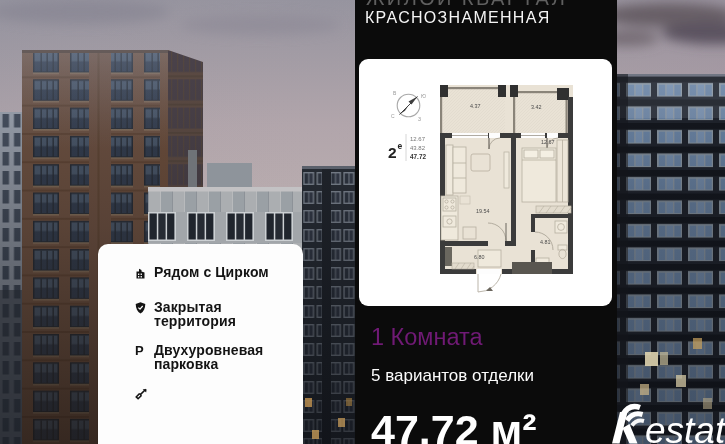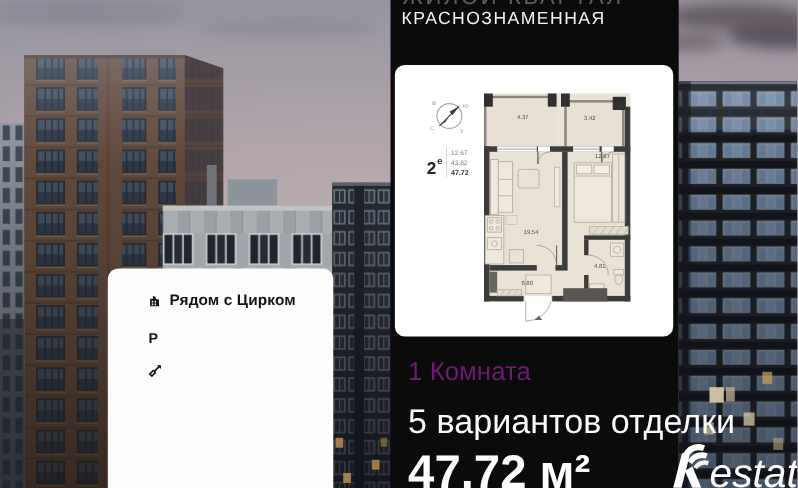--- a/index.html
+++ b/index.html
@@ -186,23 +186,33 @@
 
   <div style="display:flex;margin-bottom:18px;">
     <div style="width:19px;padding-top:2px;">
       <svg width="11" height="11" viewBox="0 0 11 11">
             <path d="M1.5,10.5 L1.5,3.5 L4,3.5 L4,0.8 L6.5,2 L6.5,3.5 L9.5,4.6 L9.5,10.5 Z M3,5.5 h1.3 v1.5 H3 Z M3,8 h1.3 v1.5 H3 Z M5.6,5.5 h1.3 v1.5 H5.6 Z M5.6,8 h1.3 v1.5 H5.6 Z" fill="#141414" fill-rule="evenodd"></path>
           </svg>
     </div>
     <div>Рядом с Цирком</div>
   </div>
 
+  <div style="display:flex;margin-bottom:14px;">
+    <div style="width:19px;padding-top:2px;">
+      <svg width="11" height="12" viewBox="0 0 11 12">
+            <path d="M5.5,0.3 L10.3,2 C10.3,6.2 8.6,9.8 5.5,11.6 C2.4,9.8 0.7,6.2 0.7,2 Z" fill="#141414"></path>
+            <path d="M3.4,5.6 L5,7.2 L7.7,4" stroke="#fff" stroke-width="1.2" fill="none"></path>
+          </svg>
+    </div>
+    <div>Закрытая<br>территория</div>
+  </div>
 
   <div style="display:flex;margin-bottom:14px;">
     <div style="width:19px;padding-top:1px;font-size:13px;">Р</div>
+    <div>Двухуровневая<br>парковка</div>
   </div>
 
   <div style="display:flex;">
     <div style="width:19px;padding-top:2px;">
       <svg width="12" height="12" viewBox="0 0 12 12">
             <path d="M10.8,1.2 L5.6,6.4 M5.6,6.4 L4.2,5.9 L1.2,8.9 L3.1,10.8 L6.1,7.8 L5.6,6.4" stroke="#141414" stroke-width="1.5" fill="none"></path>
             <path d="M7.6,0.9 L11.1,4.4 L11.6,1.4 Z" fill="#141414"></path>
           </svg>
     </div>
   </div>
@@ -390,21 +400,21 @@
     <text x="531" y="109" font-size="5.4">3.42</text>
     <text x="541" y="144" font-size="5.4">12.67</text>
     <text x="476" y="213" font-size="5.4">19.54</text>
     <text x="540" y="244" font-size="5.4">4.81</text>
     <text x="474" y="259" font-size="5.4">6.80</text>
   </g>
 </svg>
 
 <div class="abs" style="left:371px;top:324px;color:#701a75;font-size:23.5px;">1 Комната</div>
 
-<div class="abs" style="left:371px;top:366px;color:#fbfbfb;font-size:31px;">5 вариантов отделки</div>
+<div class="abs" style="left:371px;top:366px;color:#fbfbfb;font-size:17px;">5 вариантов отделки</div>
 
 <div class="abs" style="left:371px;top:406px;color:#fff;font-size:43px;font-weight:bold;">47.72 м²</div>
 
 <svg class="abs" style="left:610px;top:400px" width="115" height="44" viewBox="0 0 115 44">
 
   <g fill="#fff">
     <path d="M10,12 L17.5,12 L9.5,43.5 L2,43.5 Z"></path>
     <path d="M12.5,28 L19.5,24 L27.5,43.5 L19.5,43.5 Z"></path>
   </g>
 

